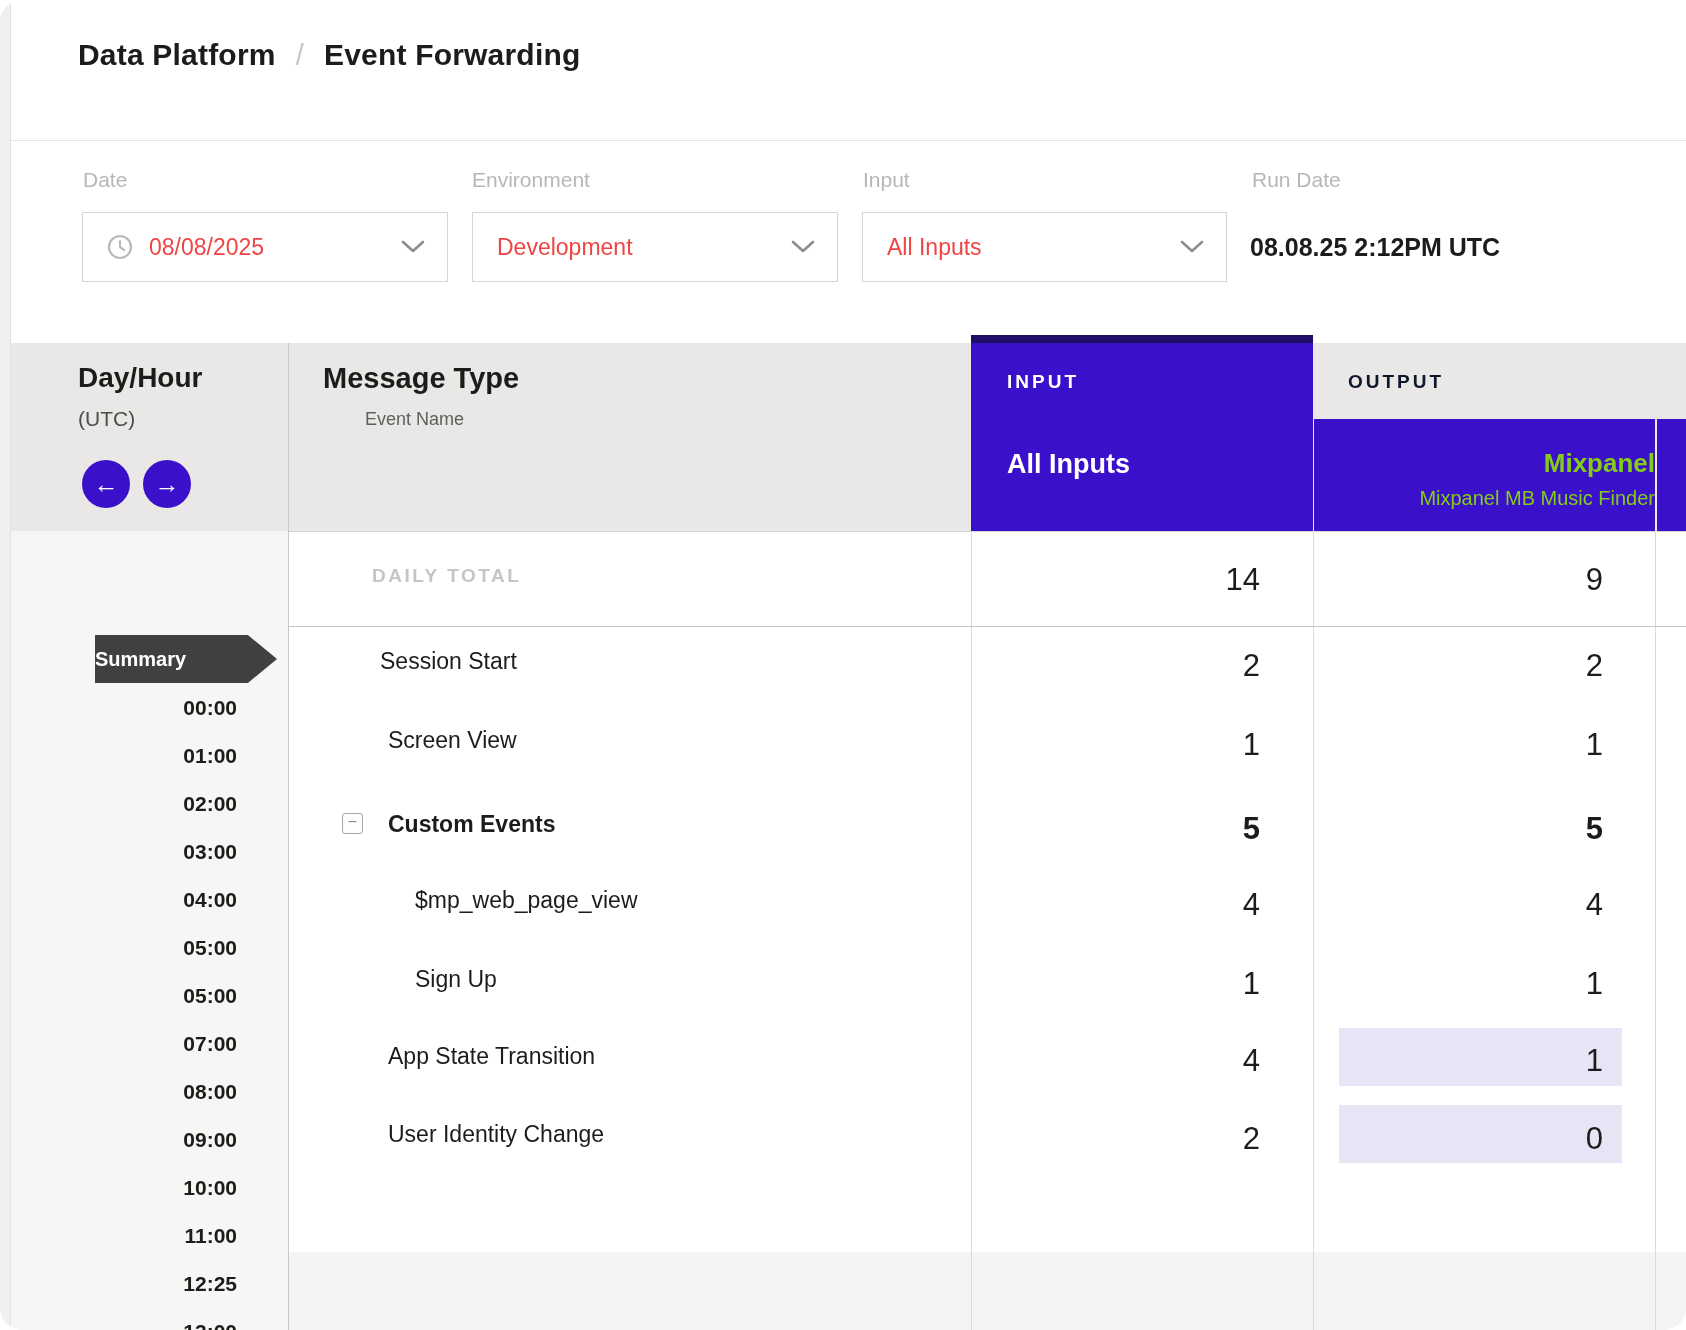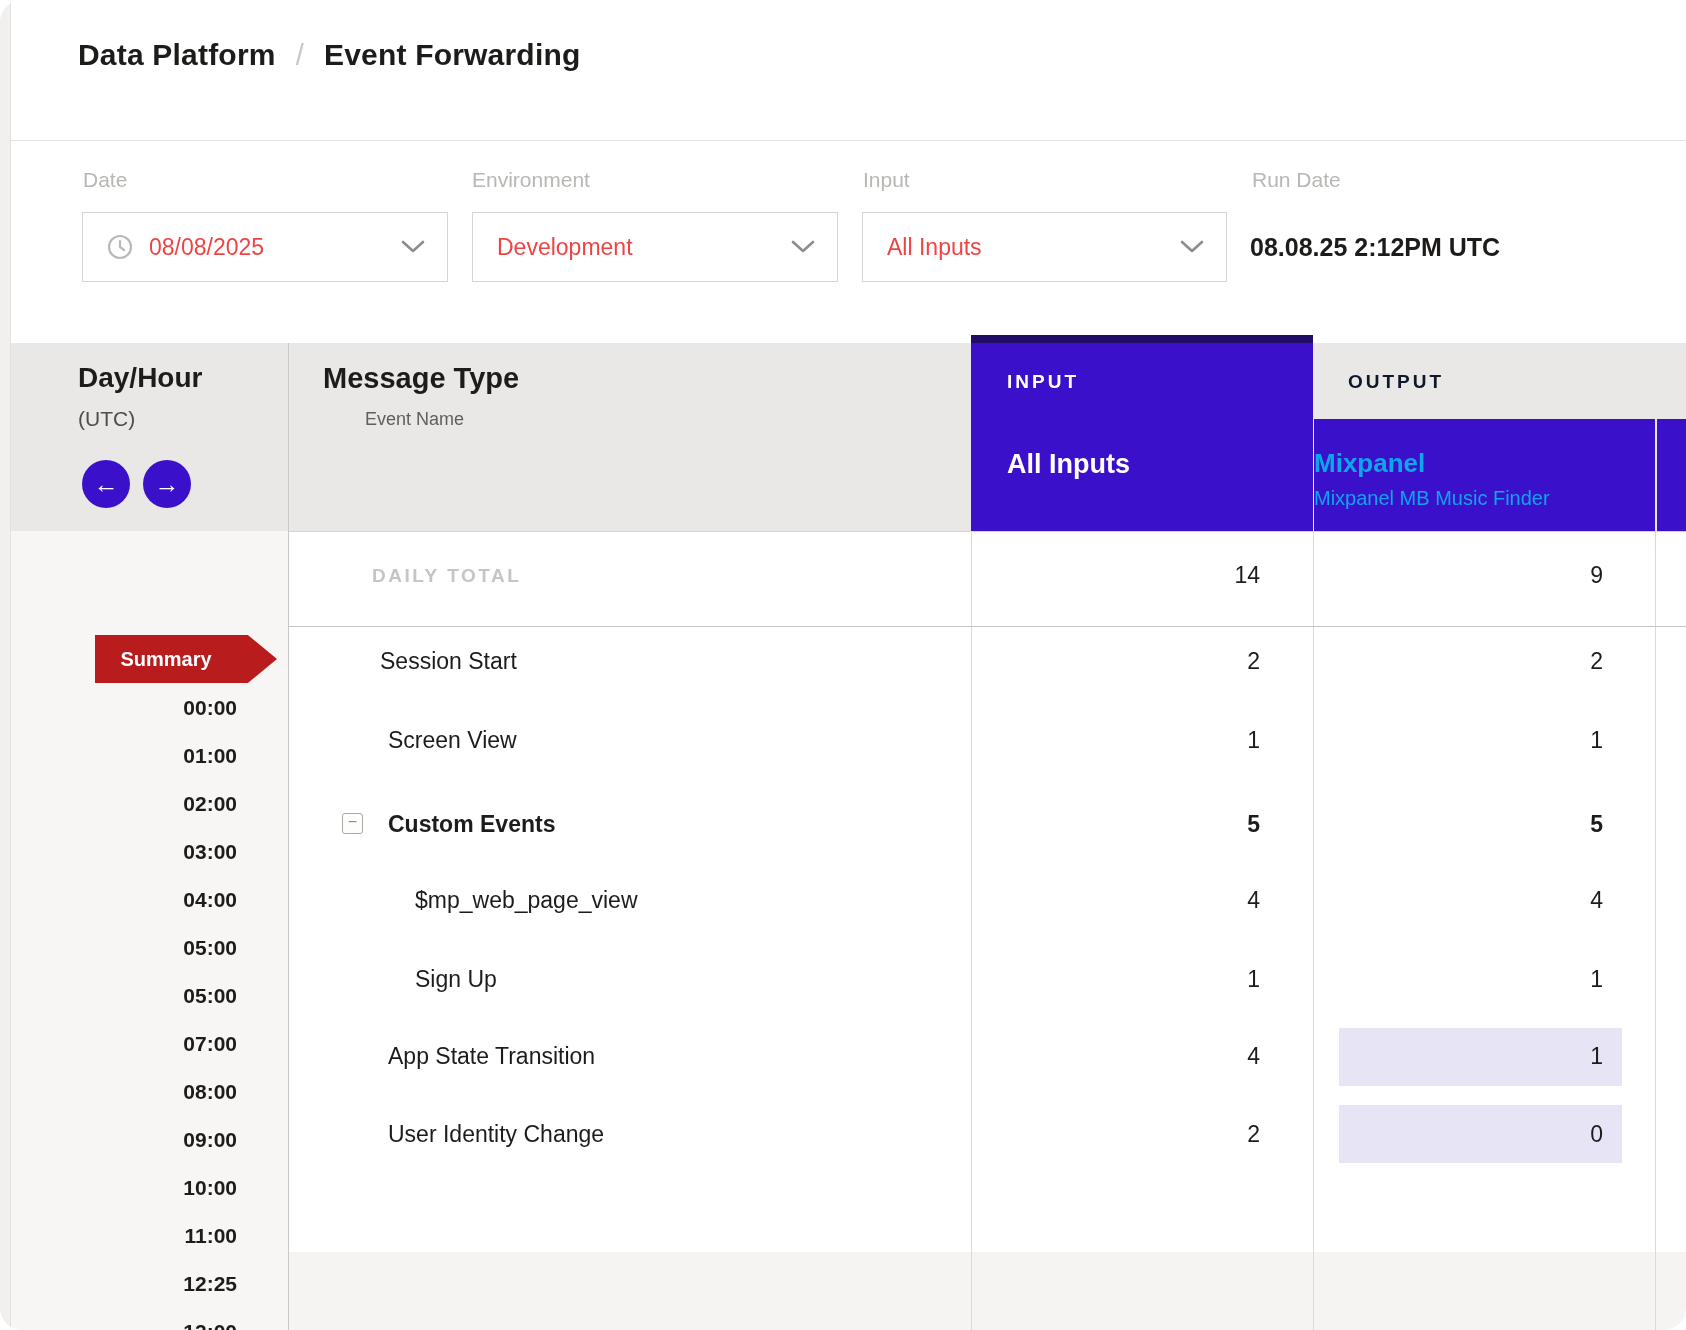--- a/index.html
+++ b/index.html
@@ -42,54 +42,54 @@
   }
   .msgtype-title{left:323px;top:362px;font-size:29px;font-weight:700;}
   .msgtype-sub{left:365px;top:409px;font-size:18px;color:#605f5d;}
 
   .input-colbox{
     left:971px;top:335px;width:342px;height:196px;background:#3b10cb;border-top:8px solid #200d66;box-sizing:border-box;
   }
   .col-label{position:absolute;left:36px;top:28px;font-size:19px;font-weight:700;letter-spacing:3px;color:#fff;}
   .col-main{position:absolute;left:36px;top:106px;font-size:27px;font-weight:700;color:#fff;}
   .output-label{left:1348px;top:371px;font-size:19px;font-weight:700;letter-spacing:3px;color:#0f172a;}
-  .mixpanel-box{left:1314px;top:419px;width:341px;height:112px;background:#3b10cb;color:#0ea5e9;text-align:left;cursor:pointer;}
+  .mixpanel-box{left:1314px;top:419px;width:341px;height:112px;background:#3b10cb;color:#84cc16;text-align:right;cursor:pointer;}
   .mixpanel-name{margin-top:28px;font-size:26px;font-weight:700;line-height:32px;}
   .mixpanel-sub{margin-top:7px;font-size:20px;line-height:24px;}
   .next-colbox{left:1657px;top:419px;width:29px;height:112px;background:#3b10cb;}
 
   
   .sidebar-bg{left:11px;top:531px;width:277px;height:799px;background:#f7f6f4;}
   .footer-gray{left:289px;top:1252px;width:1397px;height:78px;background:#f5f4f2;}
   .vline{width:1px;background:#dbdad8;}
   .v-sidebar{left:288px;top:343px;height:987px;background:#c9c8c6;}
   .v1{left:971px;top:531px;height:799px;}
   .v2{left:1313px;top:531px;height:799px;}
   .v3{left:1655px;top:531px;height:799px;}
   .dt-underline{left:289px;top:626px;width:1397px;height:1px;background:#c6c5c3;}
 
   .dt-label{left:372px;top:565px;font-size:19px;font-weight:700;letter-spacing:2.5px;color:#c7c5c3;}
-  .val{position:absolute;width:260px;text-align:right;font-size:23px;color:#1d1c1a;z-index:2;}
+  .val{position:absolute;width:260px;text-align:right;font-size:31px;color:#1d1c1a;z-index:2;}
   .val.in{left:1000px;}
   .val.out{left:1343px;}
   .val.bold{font-weight:700;}
   .row-label{position:absolute;font-size:23px;color:#1d1c1a;}
   .row-label.bold{font-weight:700;}
   .hl-cell{position:absolute;left:1339px;width:283px;height:58px;background:#e7e4f6;z-index:1;}
 
   .expander{
     position:absolute;left:342px;top:813px;width:21px;height:21px;border:1.5px solid #aaa8a6;border-radius:3px;
     background:#fdfdfc;box-sizing:border-box;color:#8b8987;font-size:16px;line-height:16px;text-align:center;cursor:pointer;
   }
 
   
   .summary-badge{
-    left:95px;top:635px;width:182px;height:48px;background:#b91c1c;color:#fff;
+    left:95px;top:635px;width:182px;height:48px;background:#404040;color:#fff;
     clip-path:polygon(0 0, 84% 0, 100% 50%, 84% 100%, 0 100%);
-    font-size:20px;font-weight:700;line-height:48px;text-align:center;padding-right:40px;box-sizing:border-box;cursor:pointer;
+    font-size:20px;font-weight:700;line-height:48px;text-align:left;padding-right:40px;box-sizing:border-box;cursor:pointer;
   }
   .hour-item{position:absolute;left:78px;width:159px;text-align:right;font-size:21px;font-weight:700;color:#1d1c1a;cursor:pointer;}
 </style>
 </head>
 <body>
 
 <div class="page">
 
   <div class="abs left-strip"></div>
 

